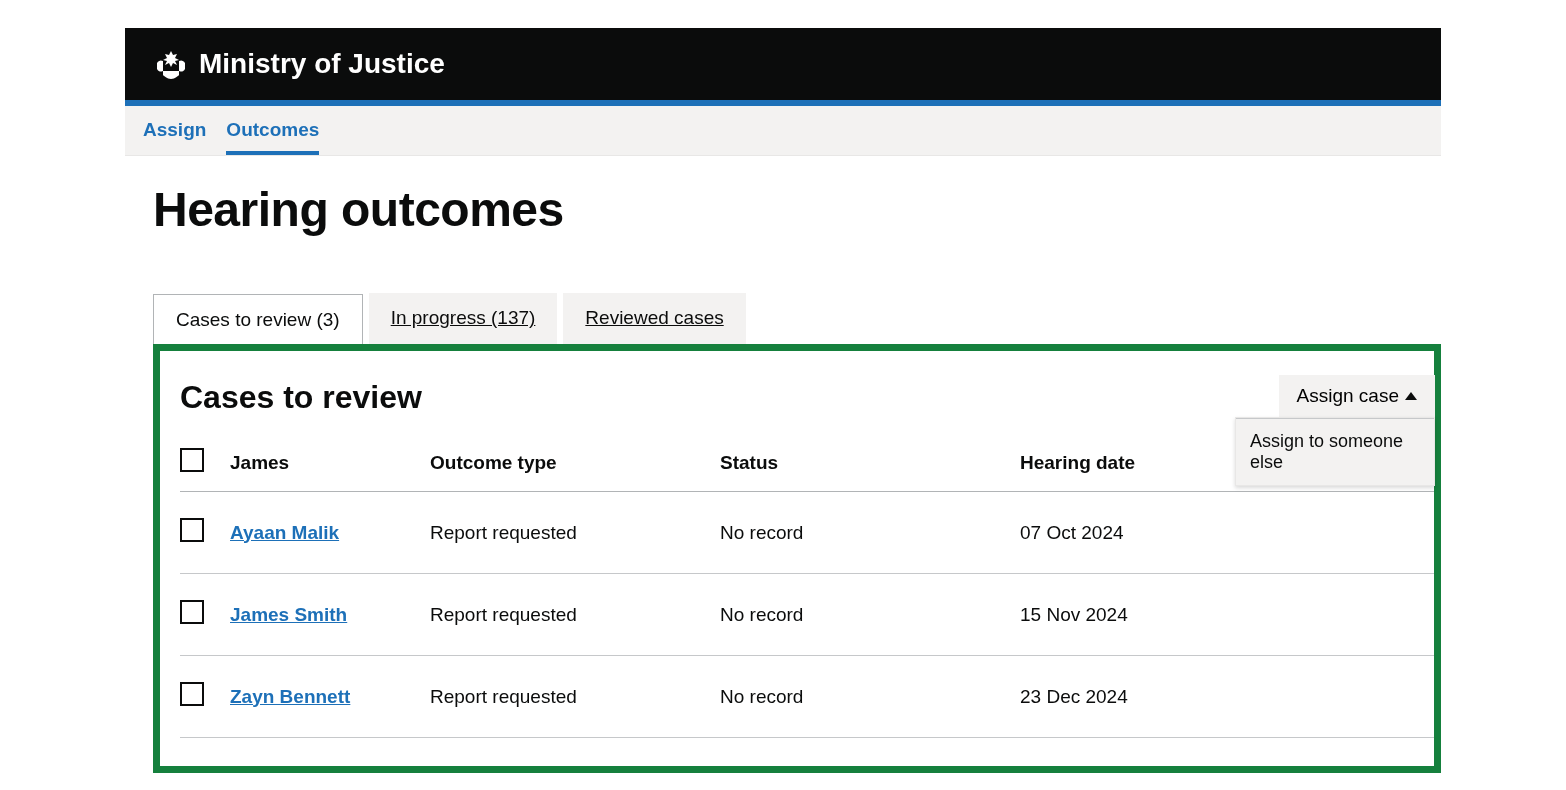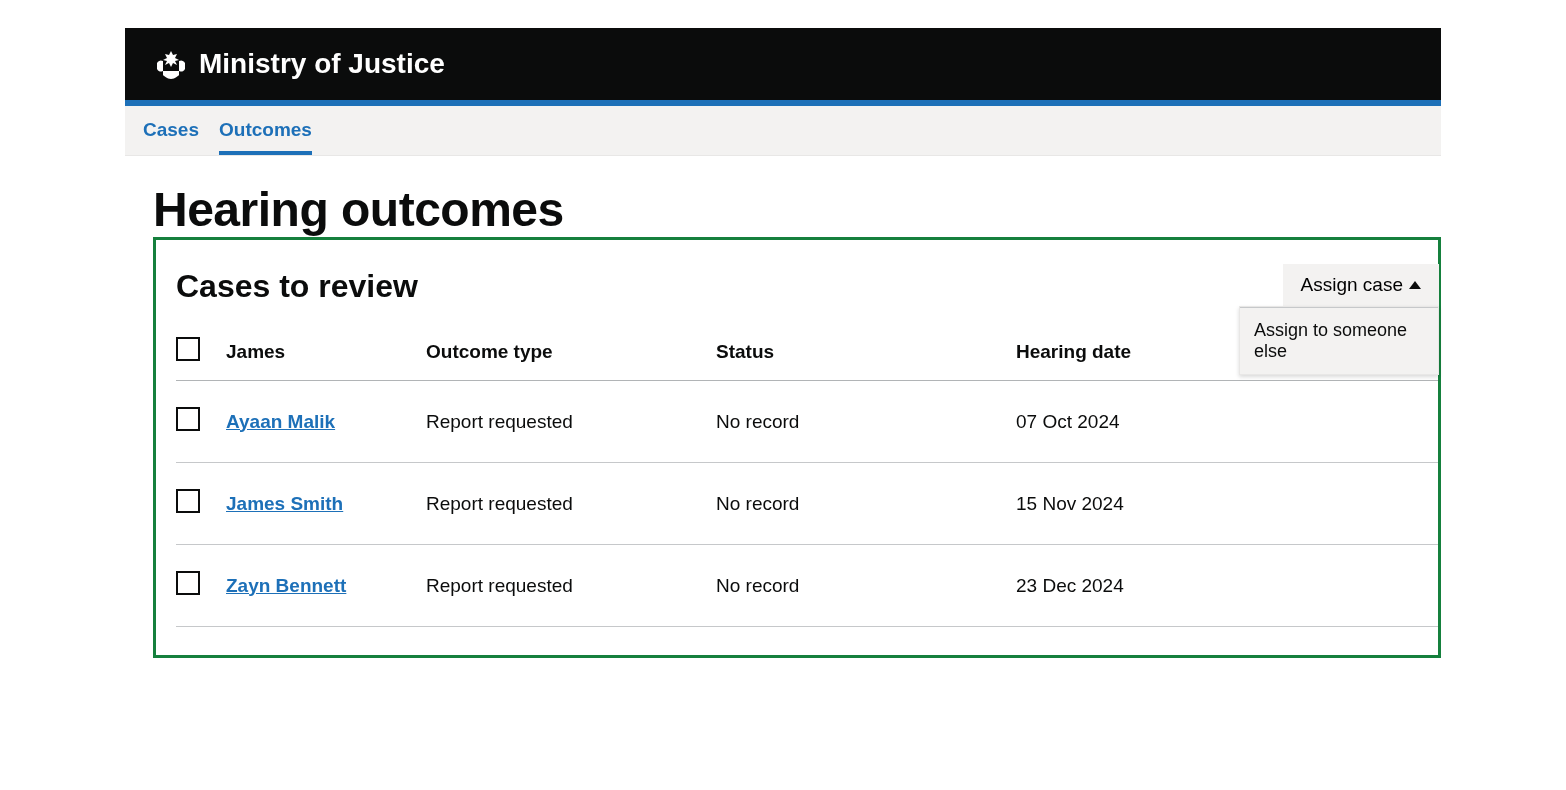--- a/index.html
+++ b/index.html
@@ -17,21 +17,21 @@
     .nav-bar { background: #f3f2f1; height: 50px; display: flex; align-items: flex-end; padding: 0 18px; border-bottom: 1px solid #e8e7e6; }
     .nav-item { font-size: 19px; font-weight: 700; color: #1d70b8; padding: 12px 0 10px 0; margin-right: 20px; text-decoration: none; border-bottom: 4px solid transparent; }
     .nav-item.active { border-bottom-color: #1d70b8; }
 
     .page-title { font-size: 48px; font-weight: 700; margin: 26px 0 0 28px; letter-spacing: -0.5px; }
 
     .tabs-row { display: flex; margin: 56px 0 0 28px; }
     .tab { font-size: 19px; padding: 14px 22px; background: #f3f2f1; margin-right: 6px; text-decoration: underline; color: #0b0c0c; cursor: pointer; }
     .tab.active { background: #fff; border: 1px solid #b1b4b6; border-bottom: none; text-decoration: none; position: relative; top: 1px; }
 
-    .panel { border: 3px solid #15803d; margin: 0 0 0 28px; padding: 28px 0 28px 0; width: calc(100% - 28px); position: relative; overflow: visible; }
+    .panel { border: 7px solid #15803d; margin: 0 0 0 28px; padding: 28px 0 28px 0; width: calc(100% - 28px); position: relative; overflow: visible; }
     .panel-title { font-size: 32px; font-weight: 700; margin-left: 20px; }
 
     .assign-wrap { position: absolute; top: 24px; right: -1px; }
     .assign-btn { background: #f3f2f1; border: none; border-bottom: 2px solid #505a5f; padding: 10px 18px; font-size: 19px; cursor: pointer; display: flex; align-items: center; gap: 6px; }
     .caret-up { width: 0; height: 0; border-left: 6px solid transparent; border-right: 6px solid transparent; border-bottom: 8px solid #0b0c0c; }
     .assign-menu { position: absolute; right: 0; top: 42px; width: 200px; background: #f3f2f1; box-shadow: 0 2px 4px rgba(0,0,0,0.15); border: 1px solid #e8e7e6; }
     .assign-menu-item { padding: 12px 14px; font-size: 18px; cursor: pointer; }
     .assign-menu hr { border: none; border-top: 1px solid #c6c8ca; margin: 0; }
 
     table { width: calc(100% - 20px); margin: 32px 0 0 20px; border-collapse: collapse; }
@@ -58,26 +58,31 @@
         <path d="M32 14 C32 14 30 10 26 12 L26 22 C26 22 30 24 32 20 Z"></path>
         <path d="M10 22 L26 22 L26 26 C26 26 22 30 18 30 C14 30 10 26 10 26 Z"></path>
       </svg>
     </span>
     <span class="org-name">Ministry of Justice</span>
   </div>
 
   <div class="blue-border"></div>
 
   <div class="nav-bar">
-    <a href="#" class="nav-item">Cases</a>
+    <a href="#" class="nav-item">Assign</a>
     <a href="#" class="nav-item active">Outcomes</a>
   </div>
 
   <h1 class="page-title">Hearing outcomes</h1>
 
+  <div class="tabs-row">
+    <div class="tab active">Cases to review (3)</div>
+    <div class="tab">In progress (137)</div>
+    <div class="tab">Reviewed cases</div>
+  </div>
 
   <div class="panel">
     <h2 class="panel-title">Cases to review</h2>
 
     <div class="assign-wrap">
       <button class="assign-btn">
         <span>Assign case</span>
         <span class="caret-up"></span>
       </button>
       <div class="assign-menu">

